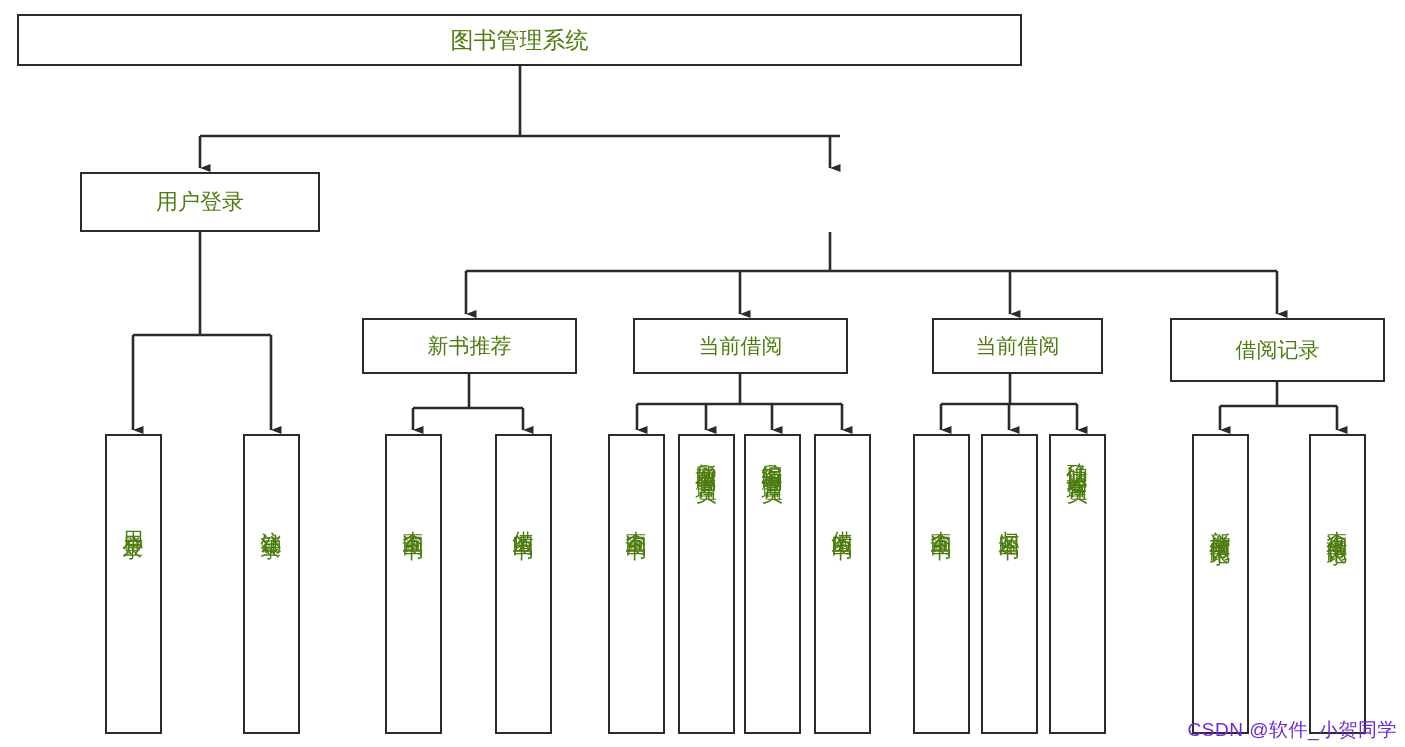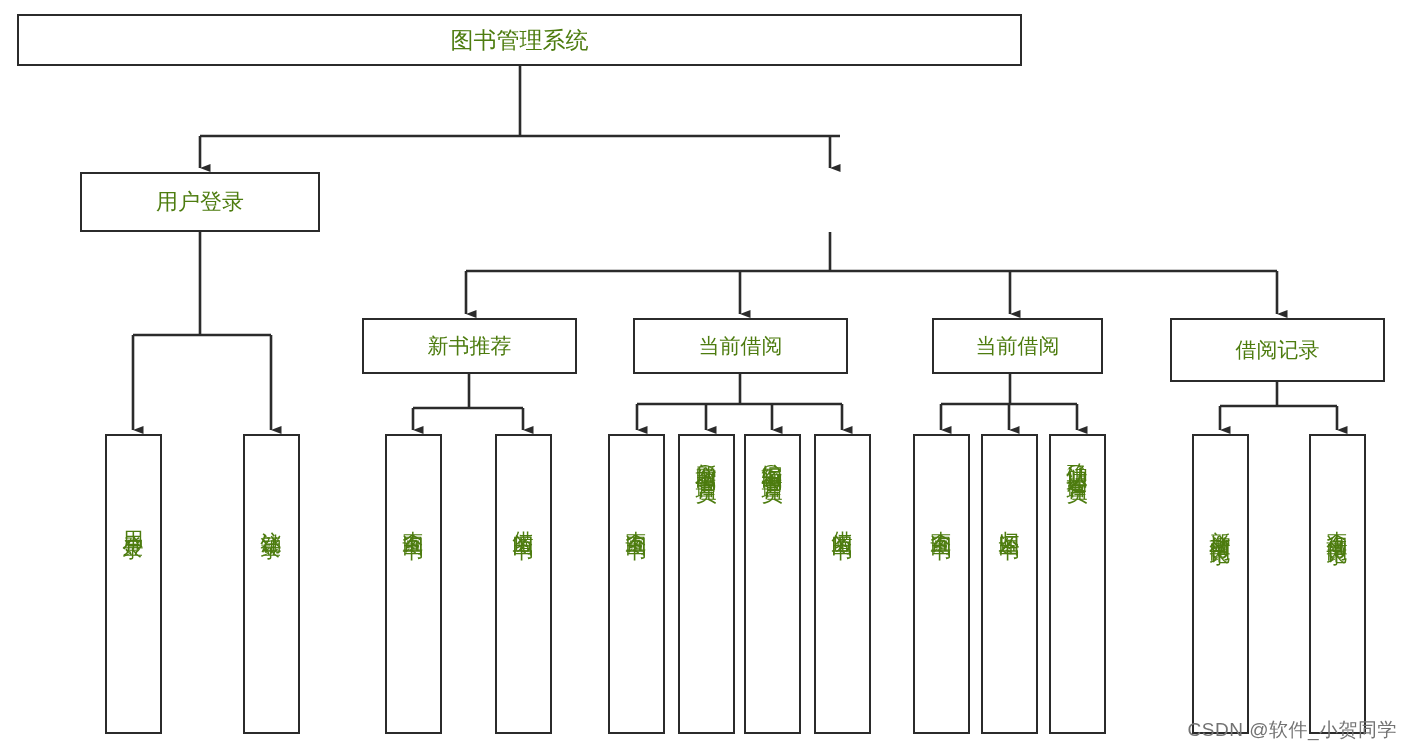--- a/index.html
+++ b/index.html
@@ -45,21 +45,21 @@
     line-height:1;
     white-space:nowrap;
   }
   .node.leaf.mid .lbl{margin-top:72px;}
   .node.leaf.tall .lbl{margin-top:4px;}
 
   .watermark{
     position:absolute;
     right:8px;bottom:4px;
     font-size:19px;
-    color:#737373;
+    color:#6d28d9;
     white-space:nowrap;
     letter-spacing:0.5px;
   }
 </style>
 </head>
 <body>
 
 <div id="stage">
 
   <svg class="edges" viewBox="0 0 1405 747" xmlns="http://www.w3.org/2000/svg">

